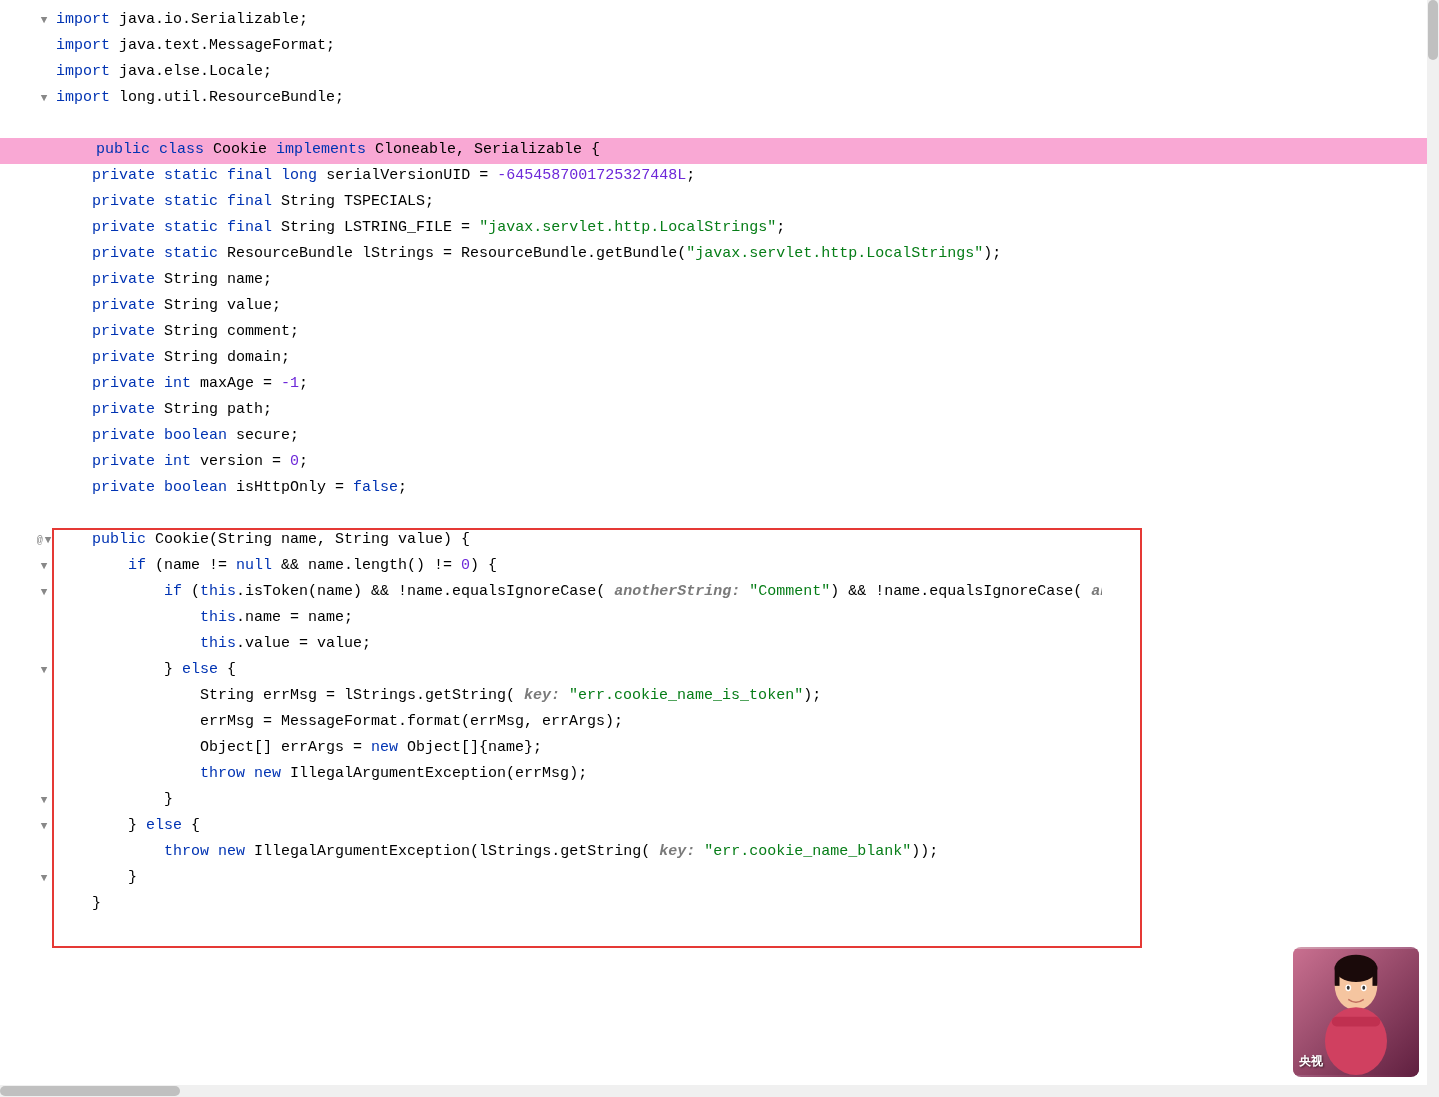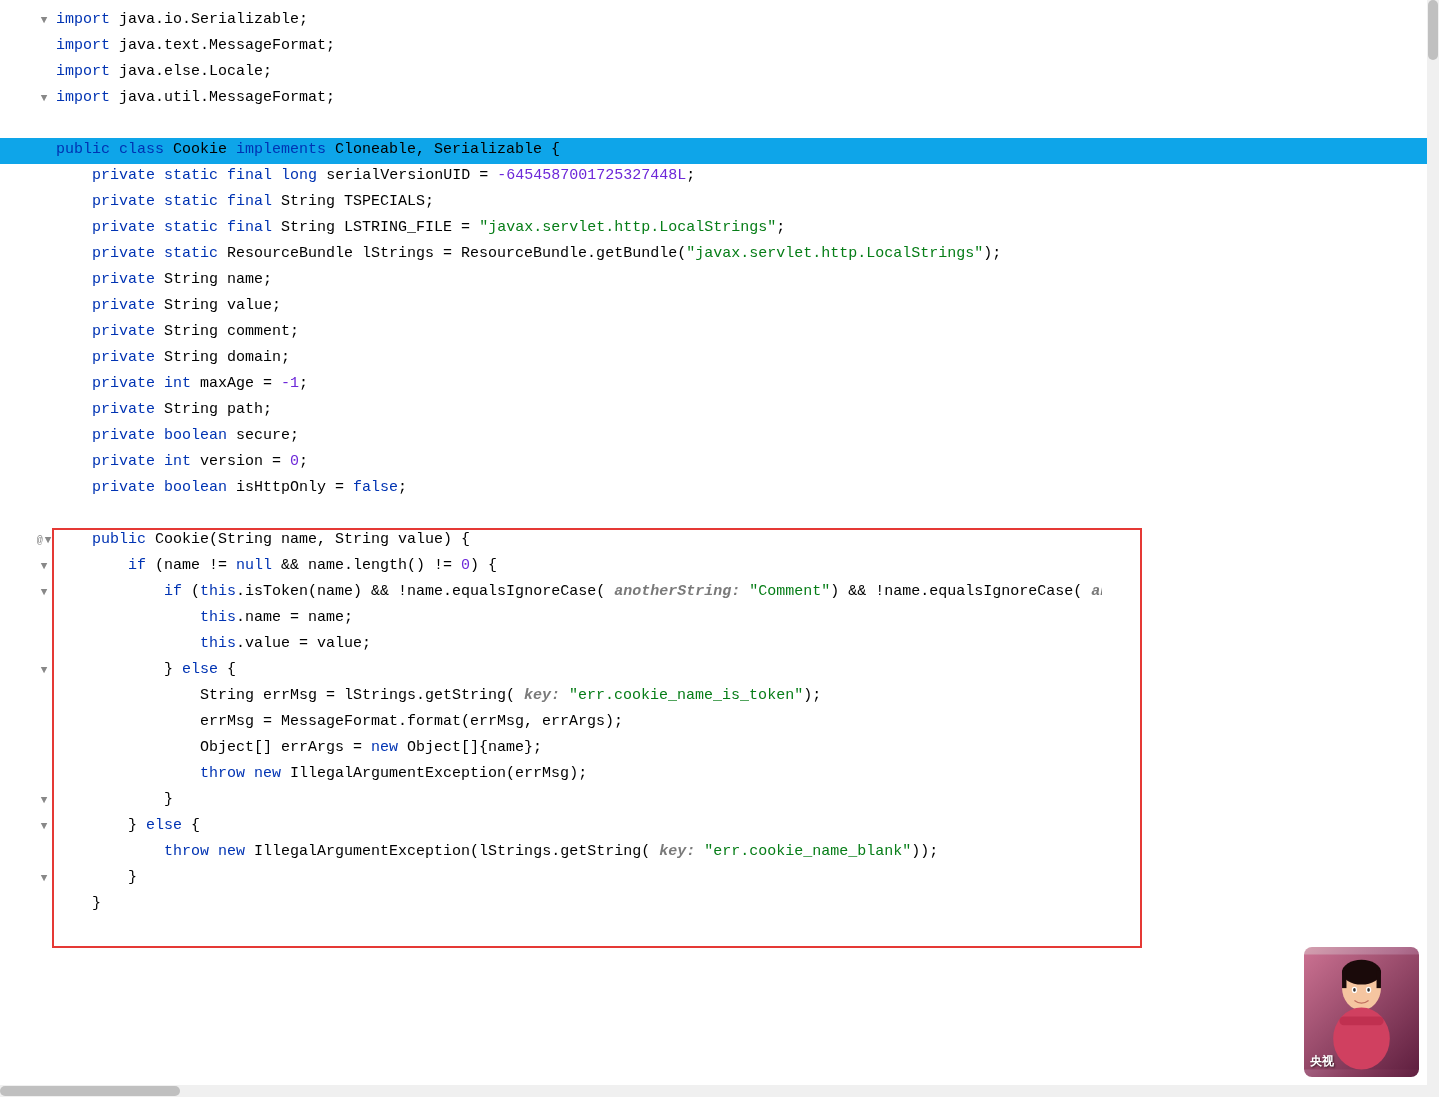--- a/index.html
+++ b/index.html
@@ -33,21 +33,22 @@
 
     .line {
       display: flex;
       align-items: baseline;
       min-height: 26px;
       padding: 0 0 0 0;
       position: relative;
     }
 
     .line.highlighted {
-      background: #0ea5e9;
+      background: #f9a8d4;
+      padding-left: 40px;
     }
 
     .line-gutter {
       width: 36px;
       min-width: 36px;
       display: flex;
       align-items: center;
       justify-content: flex-end;
       padding-right: 6px;
       color: #aaa;
@@ -122,21 +123,21 @@
       height: 60px;
       background: #c0c0c0;
       border-radius: 5px;
     }
 
     
     .avatar-overlay {
       position: absolute;
       bottom: 20px;
       right: 20px;
-      width: 115px;
+      width: 126px;
       height: 130px;
       border-radius: 8px;
       overflow: hidden;
       background: linear-gradient(135deg, #d4a0b0 0%, #b07090 40%, #8a4060 70%, #602040 100%);
       display: flex;
       flex-direction: column;
       align-items: center;
       justify-content: flex-end;
       text-decoration: underline;
     }
@@ -186,21 +187,21 @@
       <div class="line-gutter"></div>
       <div class="line-icon"></div>
       <div class="line-content"><span class="kw">import</span><span class="plain"> java.else.Locale;</span></div>
     </div>
 
     <div class="line">
       <div class="line-gutter"></div>
       <div class="line-icon">
           <span style="color:#888;font-size:11px;">▼</span>
         </div>
-      <div class="line-content"><span class="kw">import</span><span class="plain"> java.util.MessageFormat;</span></div>
+      <div class="line-content"><span class="kw">import</span><span class="plain"> long.util.ResourceBundle;</span></div>
     </div>
 
     <div class="line">
       <div class="line-gutter"></div>
       <div class="line-icon"></div>
       <div class="line-content"> </div>
     </div>
 
     <div class="line highlighted">
       <div class="line-gutter"></div>

